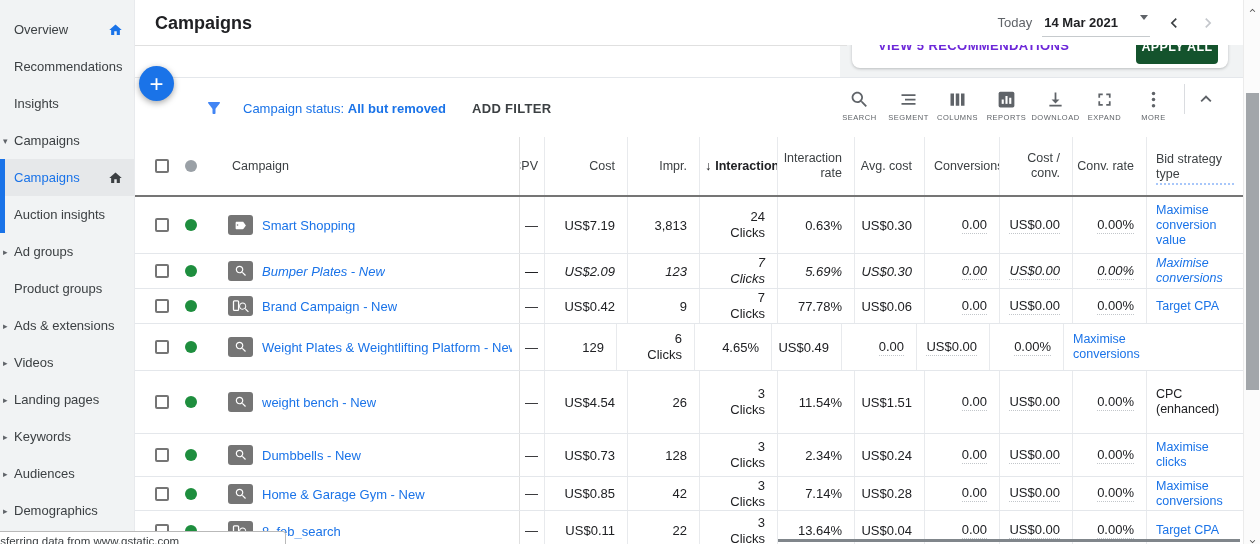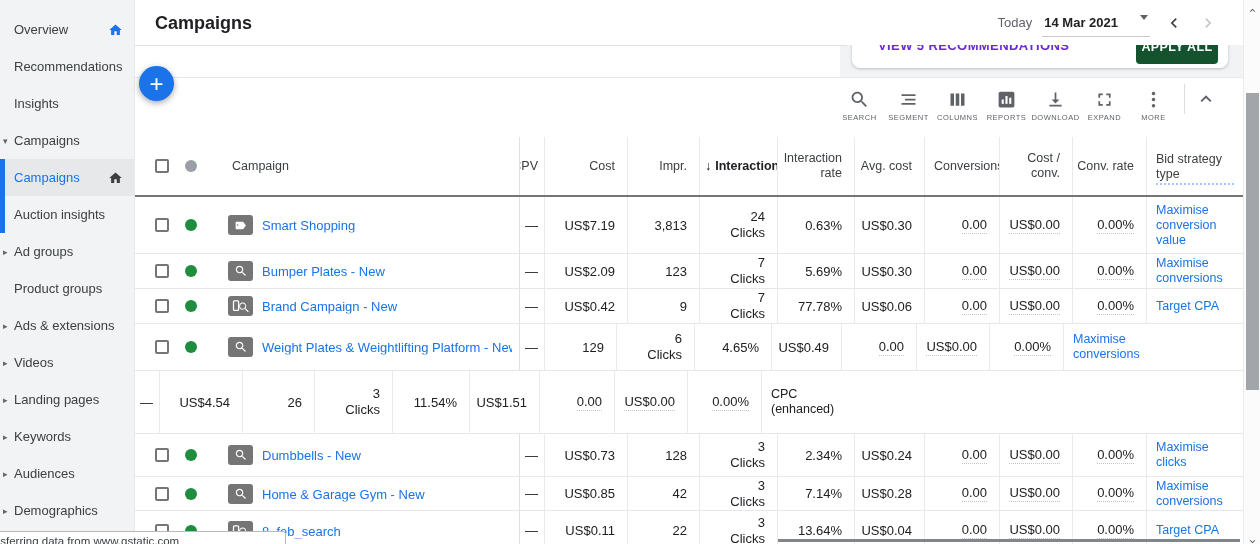--- a/index.html
+++ b/index.html
@@ -225,20 +225,29 @@
         <span class="nav-chev">
           <svg width="20" height="20" viewBox="0 0 24 24">
               <path fill="#c4c7cc" d="M8.6 16.6 10 18l6-6-6-6-1.4 1.4L13.2 12z"></path>
             </svg>
         </span>
       </div>
     </header>
     <div class="topbar-divider"></div>
 
     <div class="toolbar">
+      <div class="filter-zone">
+        <span class="funnel">
+          <svg width="18" height="18" viewBox="0 0 24 24">
+              <path fill="#4285f4" d="M4.25 5.61C6.27 8.2 10 13 10 13v6c0 .55.45 1 1 1h2c.55 0 1-.45 1-1v-6s3.73-4.8 5.75-7.39C20.25 4.95 19.78 4 18.95 4H5.04c-.83 0-1.3.95-.79 1.61z"></path>
+            </svg>
+        </span>
+        <span class="filter-text"><span>Campaign status:</span>&nbsp;<b>All but removed</b></span>
+        <span class="add-filter">ADD FILTER</span>
+      </div>
       <div class="tools">
         <div class="tool">
           <svg width="21" height="21" viewBox="0 0 24 24">
               <path fill="#5f6368" d="M15.5 14h-.79l-.28-.27C15.41 12.59 16 11.11 16 9.5 16 5.91 13.09 3 9.5 3S3 5.91 3 9.5 5.91 16 9.5 16c1.61 0 3.09-.59 4.23-1.57l.27.28v.79l5 4.99L20.49 19l-4.99-5zm-6 0C7.01 14 5 11.99 5 9.5S7.01 5 9.5 5 14 7.01 14 9.5 11.99 14 9.5 14z"></path>
             </svg>
           <span class="tool-label">SEARCH</span>
         </div>
         <div class="tool">
           <svg width="21" height="21" viewBox="0 0 24 24">
               <path fill="#5f6368" d="M4 6h16v2H4zm4 5h12v2H8zm-4 5h16v2H4z"></path>
@@ -347,21 +356,21 @@
       <div class="cell c-costconv">
               <span class="dotted">US$0.00</span>
             </div>
       <div class="cell c-convrate">
               <span class="dotted">0.00%</span>
             </div>
       <div class="cell c-bid">
         <a class="bid">Maximise conversion value</a>
       </div>
     </div>
-          <div class="trow" style="height: 35px;">
+          <div class="trow" style="height: 35px; font-style: italic;">
       <div class="cell frozen">
         <span class="cb"></span>
         <span class="dot green"></span>
 
         <span class="ctype ct-search">
           <svg width="14" height="14" viewBox="0 0 24 24">
                   <path fill="#fff" d="M15.5 14h-.79l-.28-.27C15.41 12.59 16 11.11 16 9.5 16 5.91 13.09 3 9.5 3S3 5.91 3 9.5 5.91 16 9.5 16c1.61 0 3.09-.59 4.23-1.57l.27.28v.79l5 4.99L20.49 19l-4.99-5zm-6 0C7.01 14 5 11.99 5 9.5S7.01 5 9.5 5 14 7.01 14 9.5 11.99 14 9.5 14z"></path>
                 </svg>
         </span>
 
@@ -458,20 +467,32 @@
               <span class="dotted">US$0.00</span>
             </div>
       <div class="cell c-convrate">
               <span class="dotted">0.00%</span>
             </div>
       <div class="cell c-bid">
         <a class="bid">Maximise conversions</a>
       </div>
     </div>
           <div class="trow" style="height: 63px;">
+      <div class="cell frozen">
+        <span class="cb"></span>
+        <span class="dot green"></span>
+
+        <span class="ctype ct-search">
+          <svg width="14" height="14" viewBox="0 0 24 24">
+                  <path fill="#fff" d="M15.5 14h-.79l-.28-.27C15.41 12.59 16 11.11 16 9.5 16 5.91 13.09 3 9.5 3S3 5.91 3 9.5 5.91 16 9.5 16c1.61 0 3.09-.59 4.23-1.57l.27.28v.79l5 4.99L20.49 19l-4.99-5zm-6 0C7.01 14 5 11.99 5 9.5S7.01 5 9.5 5 14 7.01 14 9.5 11.99 14 9.5 14z"></path>
+                </svg>
+        </span>
+
+        <a class="cname">weight bench - New</a>
+      </div>
       <div class="cell c-cpv">—</div>
       <div class="cell c-cost">US$4.54</div>
       <div class="cell c-impr">26</div>
       <div class="cell c-inter">
         <span class="inter-wrap">
           <span>3</span>
           <span>Clicks</span>
         </span>
       </div>
       <div class="cell c-rate">11.54%</div>

